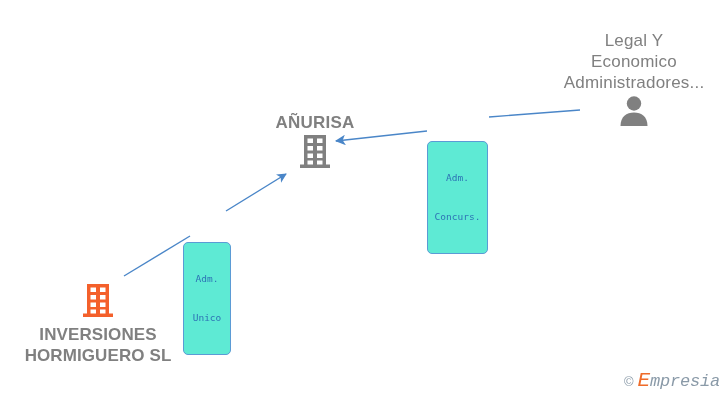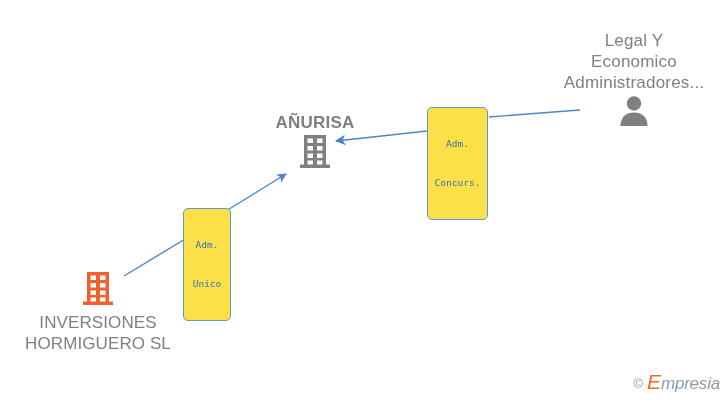--- a/index.html
+++ b/index.html
@@ -50,53 +50,54 @@
   }
 
   
   .node.label-top .node-label { margin-bottom: 2px; }
   .node.label-bottom .node-label { margin-top: 3px; }
 
   
   .edge-label {
     position: absolute;
     box-sizing: border-box;
-    background: #fde047;
+    background: #5eead4;
     border: 1.3px solid #5b9bd5;
     border-radius: 5px;
     color: #2e74b5;
     font-family: "DejaVu Sans Mono", "Liberation Mono", monospace;
     font-size: 9.5px;
     line-height: 13px;
     text-align: center;
     padding: 3px 6px 4px 6px;
     white-space: pre;
     box-shadow: 0 0 0 0 rgba(0,0,0,0);
+    margin-top: 34px;
   }
 
   
   #watermark {
     position: absolute;
     right: 8px;
     bottom: 6px;
     display: flex;
     align-items: center;
     gap: 4px;
     user-select: none;
   }
   #watermark .copy {
     color: #8a9aa8;
     font-size: 13px;
     line-height: 13px;
   }
   #watermark .brand {
-    font-family: Liberation Sans, sans-serif;
+    font-family: Liberation Mono, monospace;
     font-style: italic;
     font-size: 17px;
-    line-height: 20px;
+    line-height: 25px;
     color: #8a9aa8;
     letter-spacing: -0.2px;
   }
   #watermark .brand .cap {
     color: #ef6c2a;
     font-size: 21px;
   }
 </style>
 </head>
 <body>
@@ -149,21 +150,21 @@
         <rect x="17" y="11" width="5.5" height="4.5" fill="#ffffff"></rect>
         <rect x="7.5" y="18.5" width="5.5" height="4.5" fill="#ffffff"></rect>
         <rect x="17" y="18.5" width="5.5" height="4.5" fill="#ffffff"></rect>
 
         <rect x="7.5" y="25.5" width="5.5" height="4" fill="#ffffff"></rect>
         <rect x="17" y="25.5" width="5.5" height="4" fill="#ffffff"></rect>
       </svg>
     </span>
   </div>
 
-  <div class="node label-bottom" style="left:38px; top:272px; width:120px;">
+  <div class="node label-bottom" style="left:38px; top:284px; width:120px;font-weight:bold;">
     <span class="node-icon">
       <svg width="30" height="33" viewBox="0 0 30 33" xmlns="http://www.w3.org/2000/svg">
         <rect x="0" y="29.5" width="30" height="3.5" fill="#f4602b"></rect>
         <rect x="4" y="0" width="22" height="30" fill="#f4602b"></rect>
         <rect x="7.5" y="3.5" width="5.5" height="4.5" fill="#ffffff"></rect>
         <rect x="17" y="3.5" width="5.5" height="4.5" fill="#ffffff"></rect>
         <rect x="7.5" y="11" width="5.5" height="4.5" fill="#ffffff"></rect>
         <rect x="17" y="11" width="5.5" height="4.5" fill="#ffffff"></rect>
         <rect x="7.5" y="18.5" width="5.5" height="4.5" fill="#ffffff"></rect>
         <rect x="17" y="18.5" width="5.5" height="4.5" fill="#ffffff"></rect>

